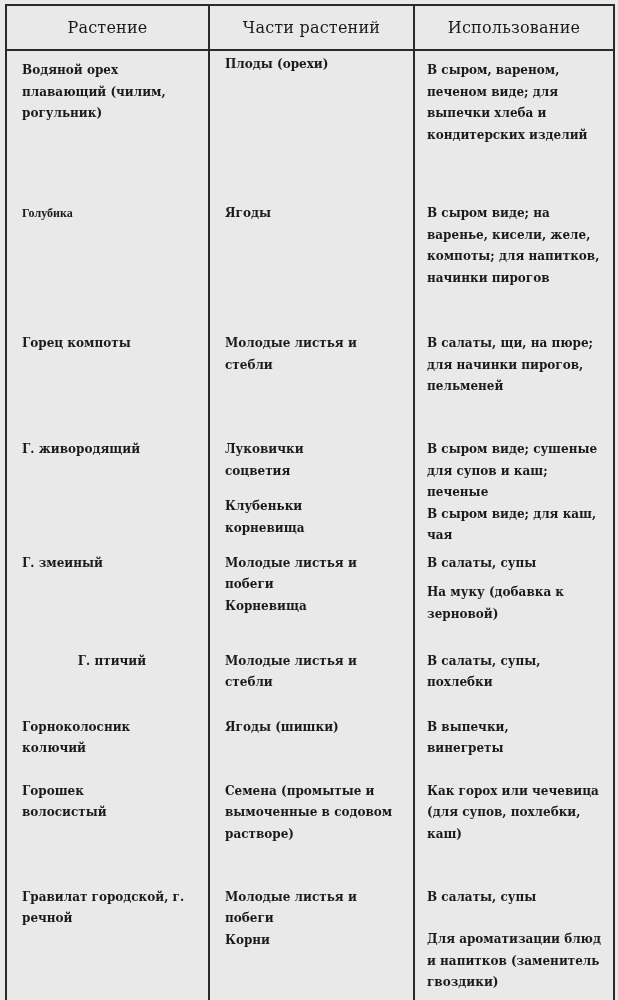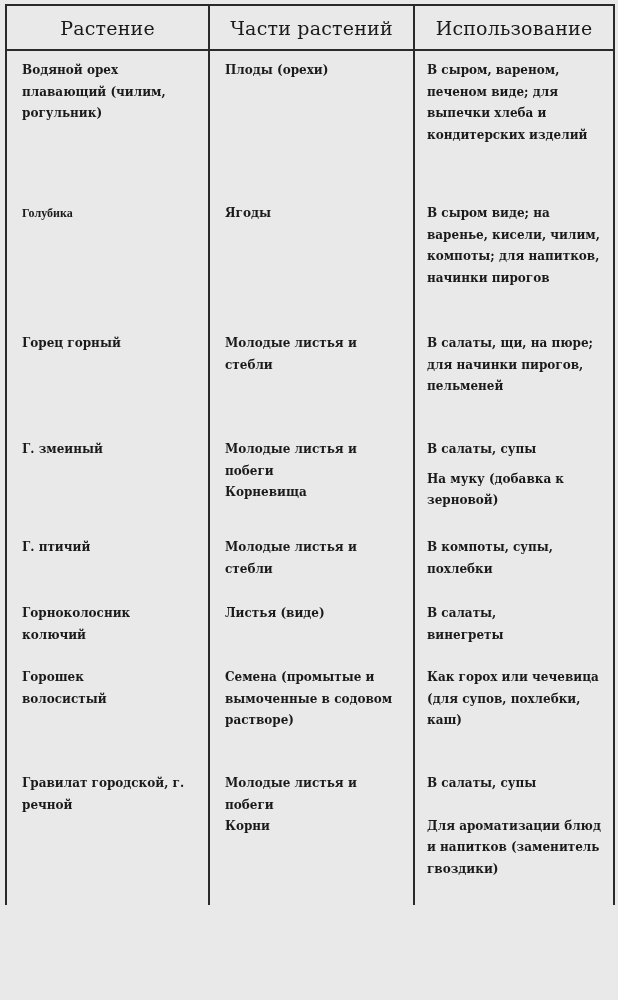--- a/index.html
+++ b/index.html
@@ -28,21 +28,21 @@
       width: 608px;
       border-collapse: collapse;
       table-layout: fixed;
     }
     table.plants col.c1 { width: 203px; }
     table.plants col.c2 { width: 205px; }
     table.plants col.c3 { width: 200px; }
     table.plants th {
       height: 43px;
       font-weight: normal;
-      font-size: 19px;
+      font-size: 16px;
       text-align: center;
       vertical-align: middle;
       border: 2px solid #2a2a2a;
       padding: 0;
       letter-spacing: 0.2px;
     }
     table.plants td {
       border-left: 2px solid #2a2a2a;
       border-right: 2px solid #2a2a2a;
       vertical-align: top;
@@ -69,88 +69,101 @@
         <th>Части растений</th>
         <th>Использование</th>
       </tr>
     </thead>
     <tbody>
 
       <tr>
         <td style="padding-top:9px;height:137px;">
             <span style="display:block;width:150px">Водяной орех плавающий (чилим, рогульник)</span>
           </td>
-        <td style="padding-top:9px;">
+        <td style="padding-top:3px;">
             <span class="cell-block">Плоды (орехи)</span>
           </td>
         <td style="padding-top:9px;padding-left:12px;">
             <span class="cell-block">В сыром, вареном, печеном виде; для выпечки хлеба и кондитерских изделий</span>
           </td>
       </tr>
 
       <tr>
         <td style="padding-top:6px;height:124px;font-family:Liberation Serif, serif;">
             <span class="cell-block">Голубика</span>
           </td>
         <td style="padding-top:6px;margin-top:48px;">
             <span class="cell-block">Ягоды</span>
           </td>
         <td style="padding-top:6px;padding-left:12px;">
-            <span class="cell-block">В сыром виде; на варенье, кисели, чилим, компоты; для напитков, начинки пирогов</span>
+            <span class="cell-block">В сыром виде; на варенье, кисели, желе, компоты; для напитков, начинки пирогов</span>
           </td>
       </tr>
 
       <tr>
         <td style="padding-top:6px;height:100px;">
-            <span class="cell-block">Горец горный</span>
+            <span class="cell-block">Горец компоты</span>
           </td>
         <td style="padding-top:6px;">
             <span class="cell-block">Молодые листья и стебли</span>
           </td>
         <td style="padding-top:6px;padding-left:12px;">
             <span class="cell-block">В салаты, щи, на пюре; для начинки пирогов, пельменей</span>
           </td>
       </tr>
 
+      <tr>
+        <td style="padding-top:6px;height:98px;">
+            <span class="cell-block">Г. живородящий</span>
+          </td>
+        <td style="padding-top:6px;">
+          <span class="cell-block" style="width:110px">Луковички соцветия</span>
+          <span class="cell-block" style="margin-top:14px;width:110px">Клубеньки корневища</span>
+        </td>
+        <td style="padding-top:6px;padding-left:12px;">
+          <span class="cell-block">В сыром виде; сушеные для супов и каш; печеные</span>
+          <span class="cell-block">В сыром виде; для каш, чая</span>
+        </td>
+      </tr>
 
       <tr>
         <td style="padding-top:6px;height:92px;">
             <span class="cell-block">Г. змеиный</span>
           </td>
         <td style="padding-top:6px;">
           <span class="cell-block">Молодые листья и побеги</span>
           <span class="cell-block">Корневища</span>
         </td>
         <td style="padding-top:6px;padding-left:12px;">
           <span class="cell-block">В салаты, супы</span>
           <span class="cell-block" style="margin-top:8px;">На муку (добавка к зерновой)</span>
         </td>
       </tr>
 
       <tr>
-        <td style="padding-top:6px;height:60px;">
+        <td style="padding-top:6px;height:60px;text-align:center;">
             <span class="cell-block">Г. птичий</span>
           </td>
         <td style="padding-top:6px;">
             <span class="cell-block">Молодые листья и стебли</span>
           </td>
         <td style="padding-top:6px;padding-left:12px;">
-            <span class="cell-block" style="width:130px">В компоты, супы, похлебки</span>
+            <span class="cell-block" style="width:130px">В салаты, супы, похлебки</span>
           </td>
       </tr>
 
       <tr>
         <td style="padding-top:6px;height:58px;">
             <span class="cell-block" style="width:140px">Горноколосник колючий</span>
           </td>
         <td style="padding-top:6px;">
-            <span class="cell-block">Листья (виде)</span>
+            <span class="cell-block">Ягоды (шишки)</span>
           </td>
         <td style="padding-top:6px;padding-left:12px;">
-            <span class="cell-block" style="width:110px">В салаты, винегреты</span>
+            <span class="cell-block" style="width:110px">В выпечки, винегреты</span>
           </td>
       </tr>
 
       <tr>
         <td style="padding-top:6px;height:100px;">
             <span class="cell-block" style="width:110px">Горошек волосистый</span>
           </td>
         <td style="padding-top:6px;">
             <span class="cell-block">Семена (промытые и вымоченные в содовом растворе)</span>
           </td>

